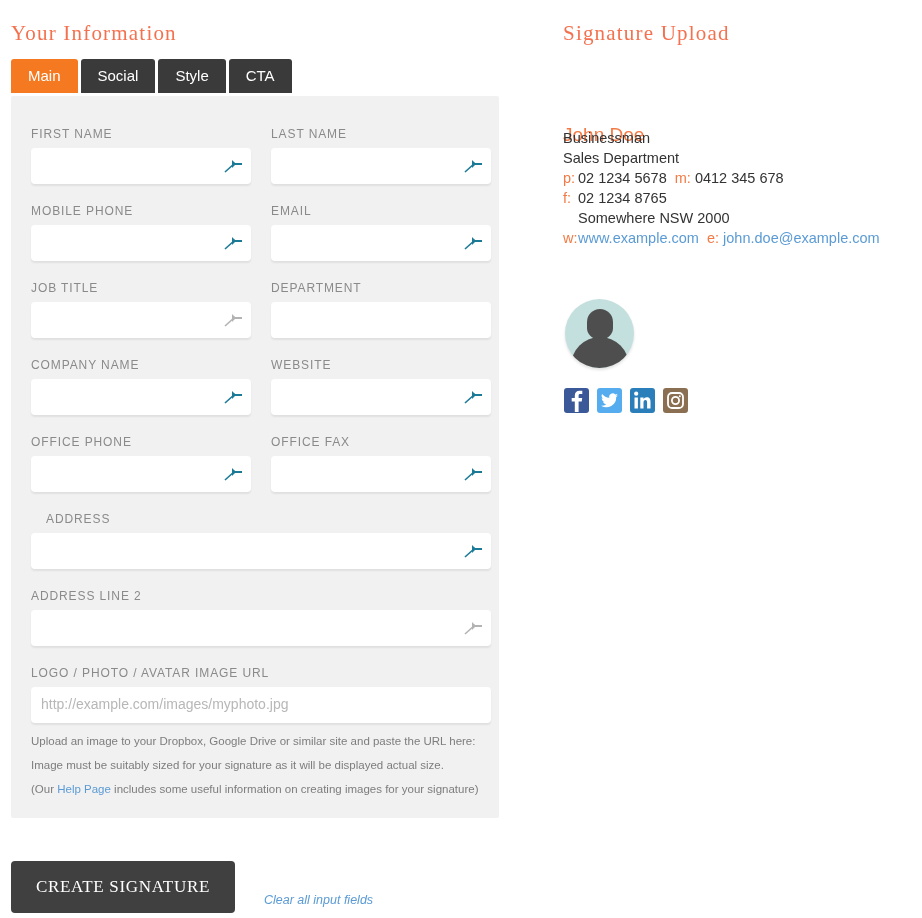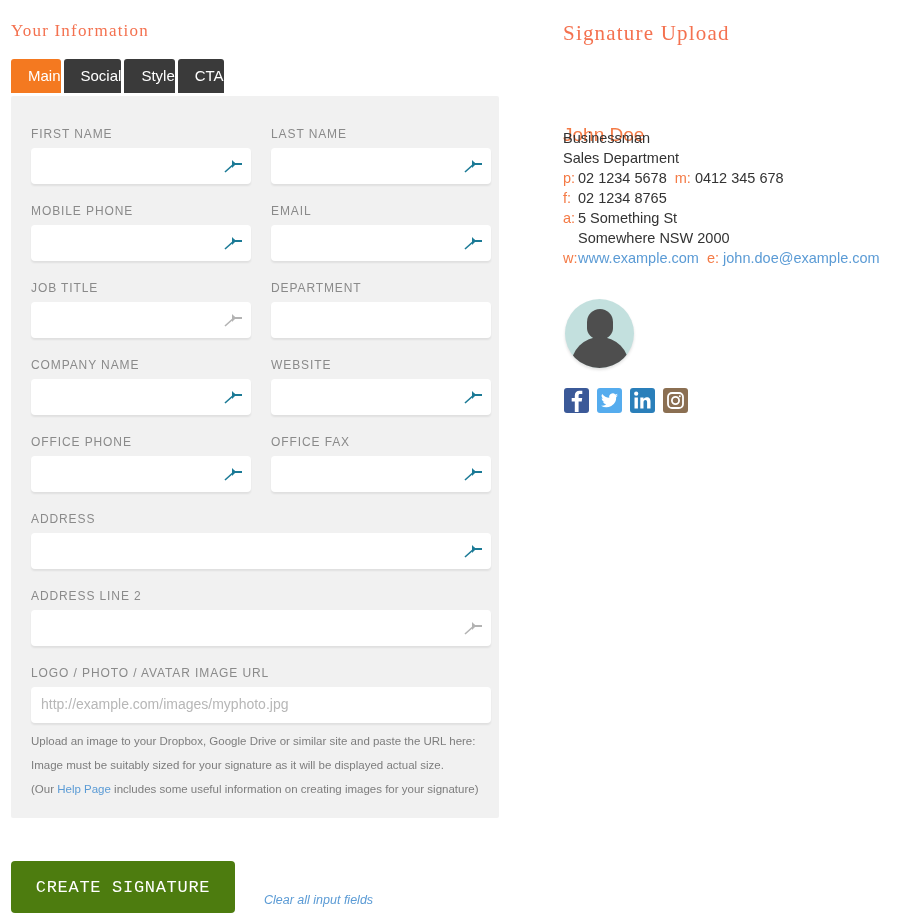--- a/index.html
+++ b/index.html
@@ -10,39 +10,39 @@
     font-family: "Liberation Sans", sans-serif;
     overflow: hidden;
   }
   .page { position: relative; width: 922px; height: 918px; }
 
   
   .left-col { position: absolute; left: 0; top: 0; width: 530px; height: 918px; }
 
   .section-heading {
     font-family: "Liberation Serif", serif;
-    font-size: 17px;
+    font-size: 21px;
     color: #f4714f;
     letter-spacing: 1.2px;
     position: absolute;
     left: 11px; top: 21px;
     white-space: nowrap;
   }
 
   .tabs {
     position: absolute;
     left: 11px; top: 59px;
     display: flex;
     gap: 3px;
   }
   .tab {
     background: #3a3a3a;
     color: #ffffff;
     font-size: 15px;
-    padding: 9px 0 10px 17px;
+    padding: 9px 17px 10px 17px;
     border-radius: 3px 3px 0 0;
     line-height: 1;
     cursor: pointer;
     white-space: nowrap;
   }
   .tab.active { background: #f47920; }
 
   .form-panel {
     position: absolute;
     left: 11px; top: 96px;
@@ -88,28 +88,28 @@
 
   .help-text {
     position: absolute;
     font-size: 11.5px;
     color: #7d7d7d;
     white-space: nowrap;
   }
   .help-text a { color: #5b9bd5; text-decoration: none; }
 
   .btn-create {
-    background: #4d7c0f;
+    background: #404040;
     color: #ffffff;
     border: none;
     border-radius: 4px;
     font-size: 17px;
     letter-spacing: 0.7px;
     cursor: pointer;
-    font-family: Liberation Mono, monospace;
+    font-family: Liberation Serif, serif;
   }
   .btn-create-bottom {
     position: absolute;
     left: 11px; top: 861px;
     width: 224px; height: 52px;
   }
   .clear-link {
     position: absolute;
     left: 264px; top: 893px;
     font-size: 12.5px;
@@ -278,21 +278,21 @@
             </svg></span>
         </div>
         <div class="field-label" style="left: 260px; top: 339px;">OFFICE FAX</div>
         <div class="input-box" style="left: 260px; top: 360px; width: 220px;">
           <span class="fill-icon"><svg width="20" height="16" viewBox="0 0 20 16">
               <path d="M2 14 L12 5" stroke="#1b7a96" stroke-width="1.6" fill="none"></path>
               <path d="M9 2 L13 6 L9 10 Z" fill="#1b7a96"></path>
               <rect x="12" y="5" width="7" height="2" fill="#1b7a96"></rect>
             </svg></span>
         </div>
-        <div class="field-label" style="left: 20px; top: 416px;">ADDRESS</div>
+        <div class="field-label" style="left: 35px; top: 416px;">ADDRESS</div>
         <div class="input-box" style="left: 20px; top: 437px; width: 460px;">
           <span class="fill-icon"><svg width="20" height="16" viewBox="0 0 20 16">
               <path d="M2 14 L12 5" stroke="#1b7a96" stroke-width="1.6" fill="none"></path>
               <path d="M9 2 L13 6 L9 10 Z" fill="#1b7a96"></path>
               <rect x="12" y="5" width="7" height="2" fill="#1b7a96"></rect>
             </svg></span>
         </div>
         <div class="field-label" style="left: 20px; top: 493px;">ADDRESS LINE 2</div>
         <div class="input-box" style="left: 20px; top: 514px; width: 460px;">
           <span class="fill-icon"><svg width="20" height="16" viewBox="0 0 20 16">
@@ -321,23 +321,20 @@
     <div class="sig-name">John Doe</div>
 
     <div class="sig-lines">
       <div>Businessman</div>
       <div>Sales Department</div>
       <div>
         <span class="lbl">p:</span><span>02 1234 5678</span>&nbsp;&nbsp;<span class="lbl-m">m:</span>&nbsp;<span>0412 345 678</span>
       </div>
       <div>
         <span class="lbl">f:</span><span>02 1234 8765</span>
-      </div>
-      <div>
-        <span class="lbl">a:</span><span>5 Something St</span>
       </div>
       <div>
         <span class="addr-indent"></span><span>Somewhere NSW 2000</span>
       </div>
       <div>
         <span class="lbl">w:</span><span class="sig-link">www.example.com</span>&nbsp;&nbsp;<span class="lbl-m">e:</span>&nbsp;<span class="sig-link">john.doe@example.com</span>
       </div>
     </div>
 
     <div class="avatar">

